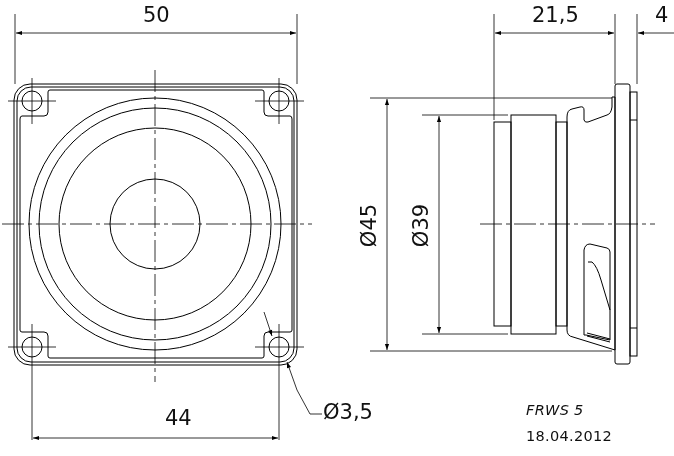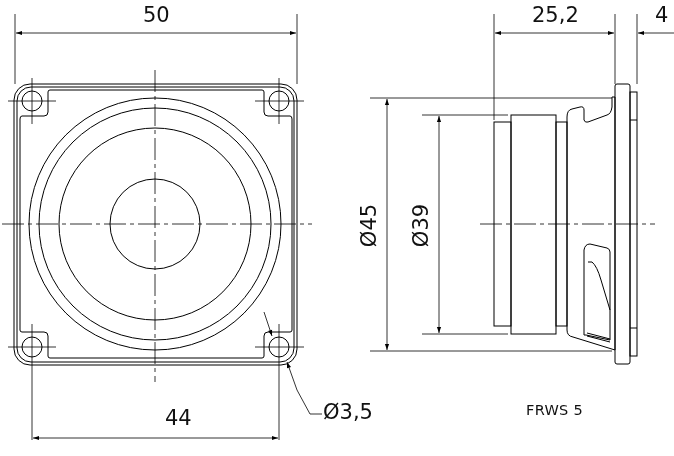--- a/index.html
+++ b/index.html
@@ -107,19 +107,20 @@
       <line x1="422" y1="115" x2="508" y2="115"></line>
       <line x1="422" y1="334" x2="508" y2="334"></line>
       <line x1="439" y1="116" x2="439" y2="333" marker-start="url(#arr)" marker-end="url(#arr)"></line>
     </g>
   </svg>
 
   <div class="lbl dim" style="left:143px; top:5px;text-align:right;">50</div>
   <div class="lbl dim" style="left:141px; top:408px;margin-left:24px;">44</div>
   <div class="lbl dim" style="left:323px; top:402px;">Ø3,5</div>
 
-  <div class="lbl dim" style="left:532px; top:5px;">25,2</div>
+  <div class="lbl dim" style="left:532px; top:5px;">21,5</div>
   <div class="lbl dim" style="left:655px; top:5px;">4</div>
   <div class="lbl dim rot" style="left:344px; top:215px; width:50px; text-align:center;">Ø45</div>
   <div class="lbl dim rot" style="left:396px; top:215px; width:50px; text-align:center;">Ø39</div>
 
-  <div class="lbl note" style="left:526px; top:403px;">FRWS 5</div>
+  <div class="lbl note" style="left:526px; top:403px;font-style:italic;">FRWS 5</div>
+  <div class="lbl note" style="left:526px; top:429px;">18.04.2012</div>
 </div>
 
 </body></html>

